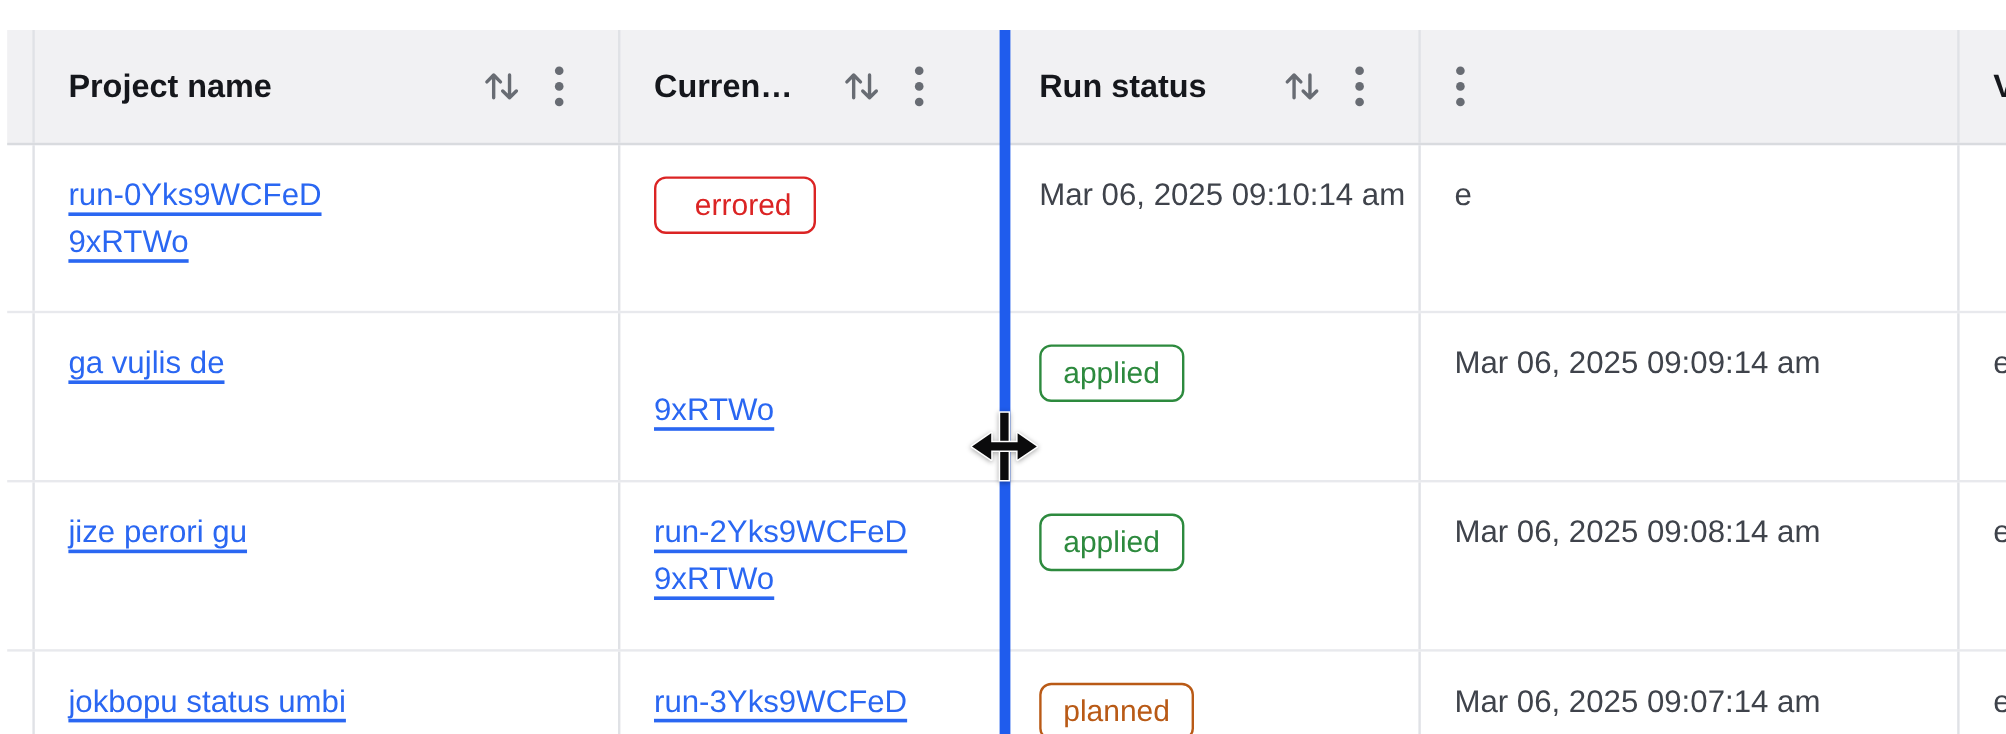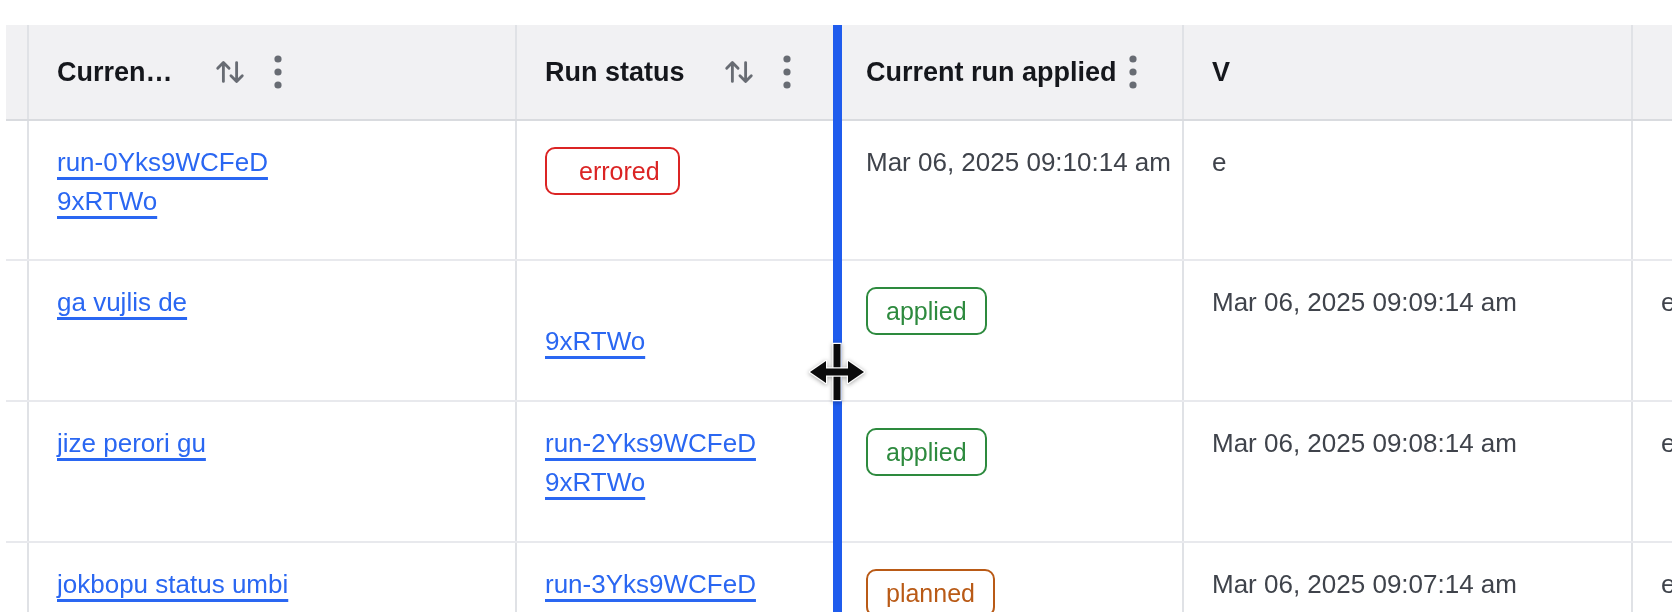--- a/index.html
+++ b/index.html
@@ -67,20 +67,36 @@
 </head>
 <body>
 
 <div class="stage">
 
   <div class="table">
 
     <div class="grid-row thead">
       <div class="th gutter"></div>
 
+      <div class="th">
+        <span class="label">Project name</span>
+        <button class="icon-btn sort-btn">
+          <svg width="34" height="34" viewBox="0 0 36 36" fill="none" stroke="#686c73" stroke-width="3" stroke-linecap="round" stroke-linejoin="round">
+              <path d="M11 28 V8 M5 14 l6 -6 6 6"></path>
+              <path d="M25 8 v20 M19 22 l6 6 6 -6"></path>
+            </svg>
+        </button>
+        <button class="icon-btn">
+          <svg width="10" height="36" viewBox="0 0 10 36">
+              <circle cx="5" cy="5" r="3.6" fill="#686c73"></circle>
+              <circle cx="5" cy="18" r="3.6" fill="#686c73"></circle>
+              <circle cx="5" cy="31" r="3.6" fill="#686c73"></circle>
+            </svg>
+        </button>
+      </div>
 
       <div class="th left-pack">
         <span class="label">Curren…</span>
         <button class="icon-btn sort-btn">
           <svg width="34" height="34" viewBox="0 0 36 36" fill="none" stroke="#686c73" stroke-width="3" stroke-linecap="round" stroke-linejoin="round">
               <path d="M11 28 V8 M5 14 l6 -6 6 6"></path>
               <path d="M25 8 v20 M19 22 l6 6 6 -6"></path>
             </svg>
         </button>
         <button class="icon-btn">
@@ -103,21 +119,20 @@
         <button class="icon-btn">
           <svg width="10" height="36" viewBox="0 0 10 36">
               <circle cx="5" cy="5" r="3.6" fill="#686c73"></circle>
               <circle cx="5" cy="18" r="3.6" fill="#686c73"></circle>
               <circle cx="5" cy="31" r="3.6" fill="#686c73"></circle>
             </svg>
         </button>
       </div>
 
       <div class="th">
-        <span class="label">Current run applied</span>
         <button class="icon-btn">
           <svg width="10" height="36" viewBox="0 0 10 36">
               <circle cx="5" cy="5" r="3.6" fill="#686c73"></circle>
               <circle cx="5" cy="18" r="3.6" fill="#686c73"></circle>
               <circle cx="5" cy="31" r="3.6" fill="#686c73"></circle>
             </svg>
         </button>
       </div>
 
       <div class="th">

